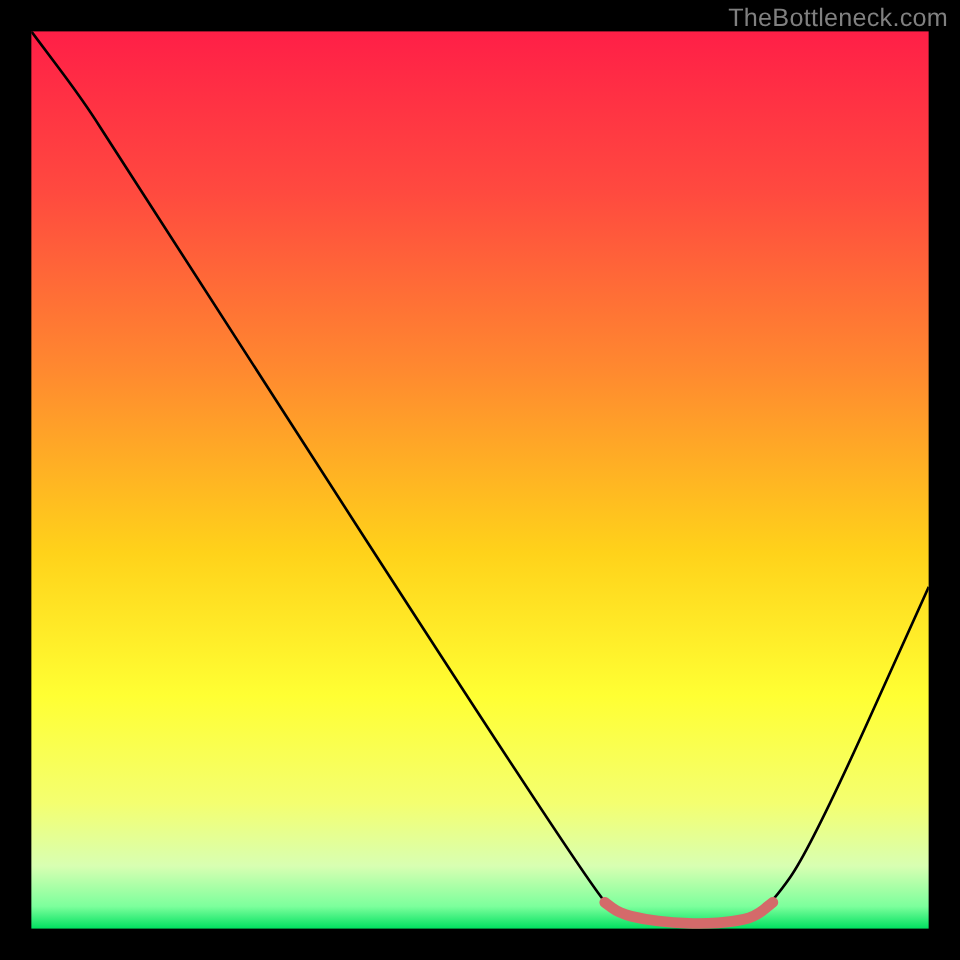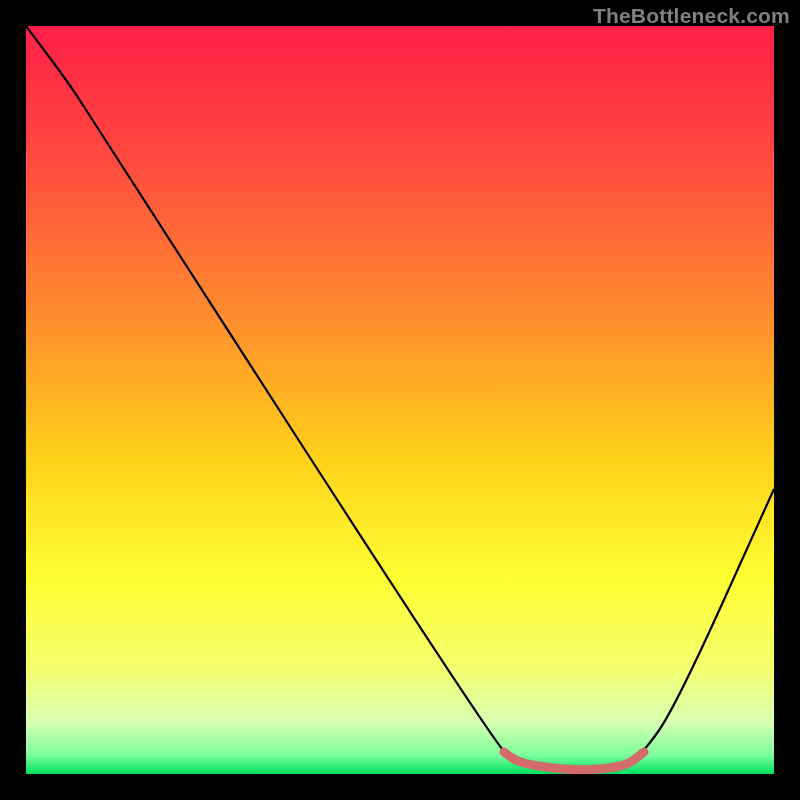--- a/index.html
+++ b/index.html
@@ -22,21 +22,21 @@
   .plot {
     position: absolute;
     inset: 0;
   }
   .watermark {
     position: absolute;
     top: 4px;
     right: 10px;
     color: #808080;
     font-size: 21px;
-    font-weight: 700;
+    font-weight: 400;
     letter-spacing: 0.2px;
     z-index: 10;
   }
   svg {
     display: block;
   }
 </style>
 </head>
 <body>
 

